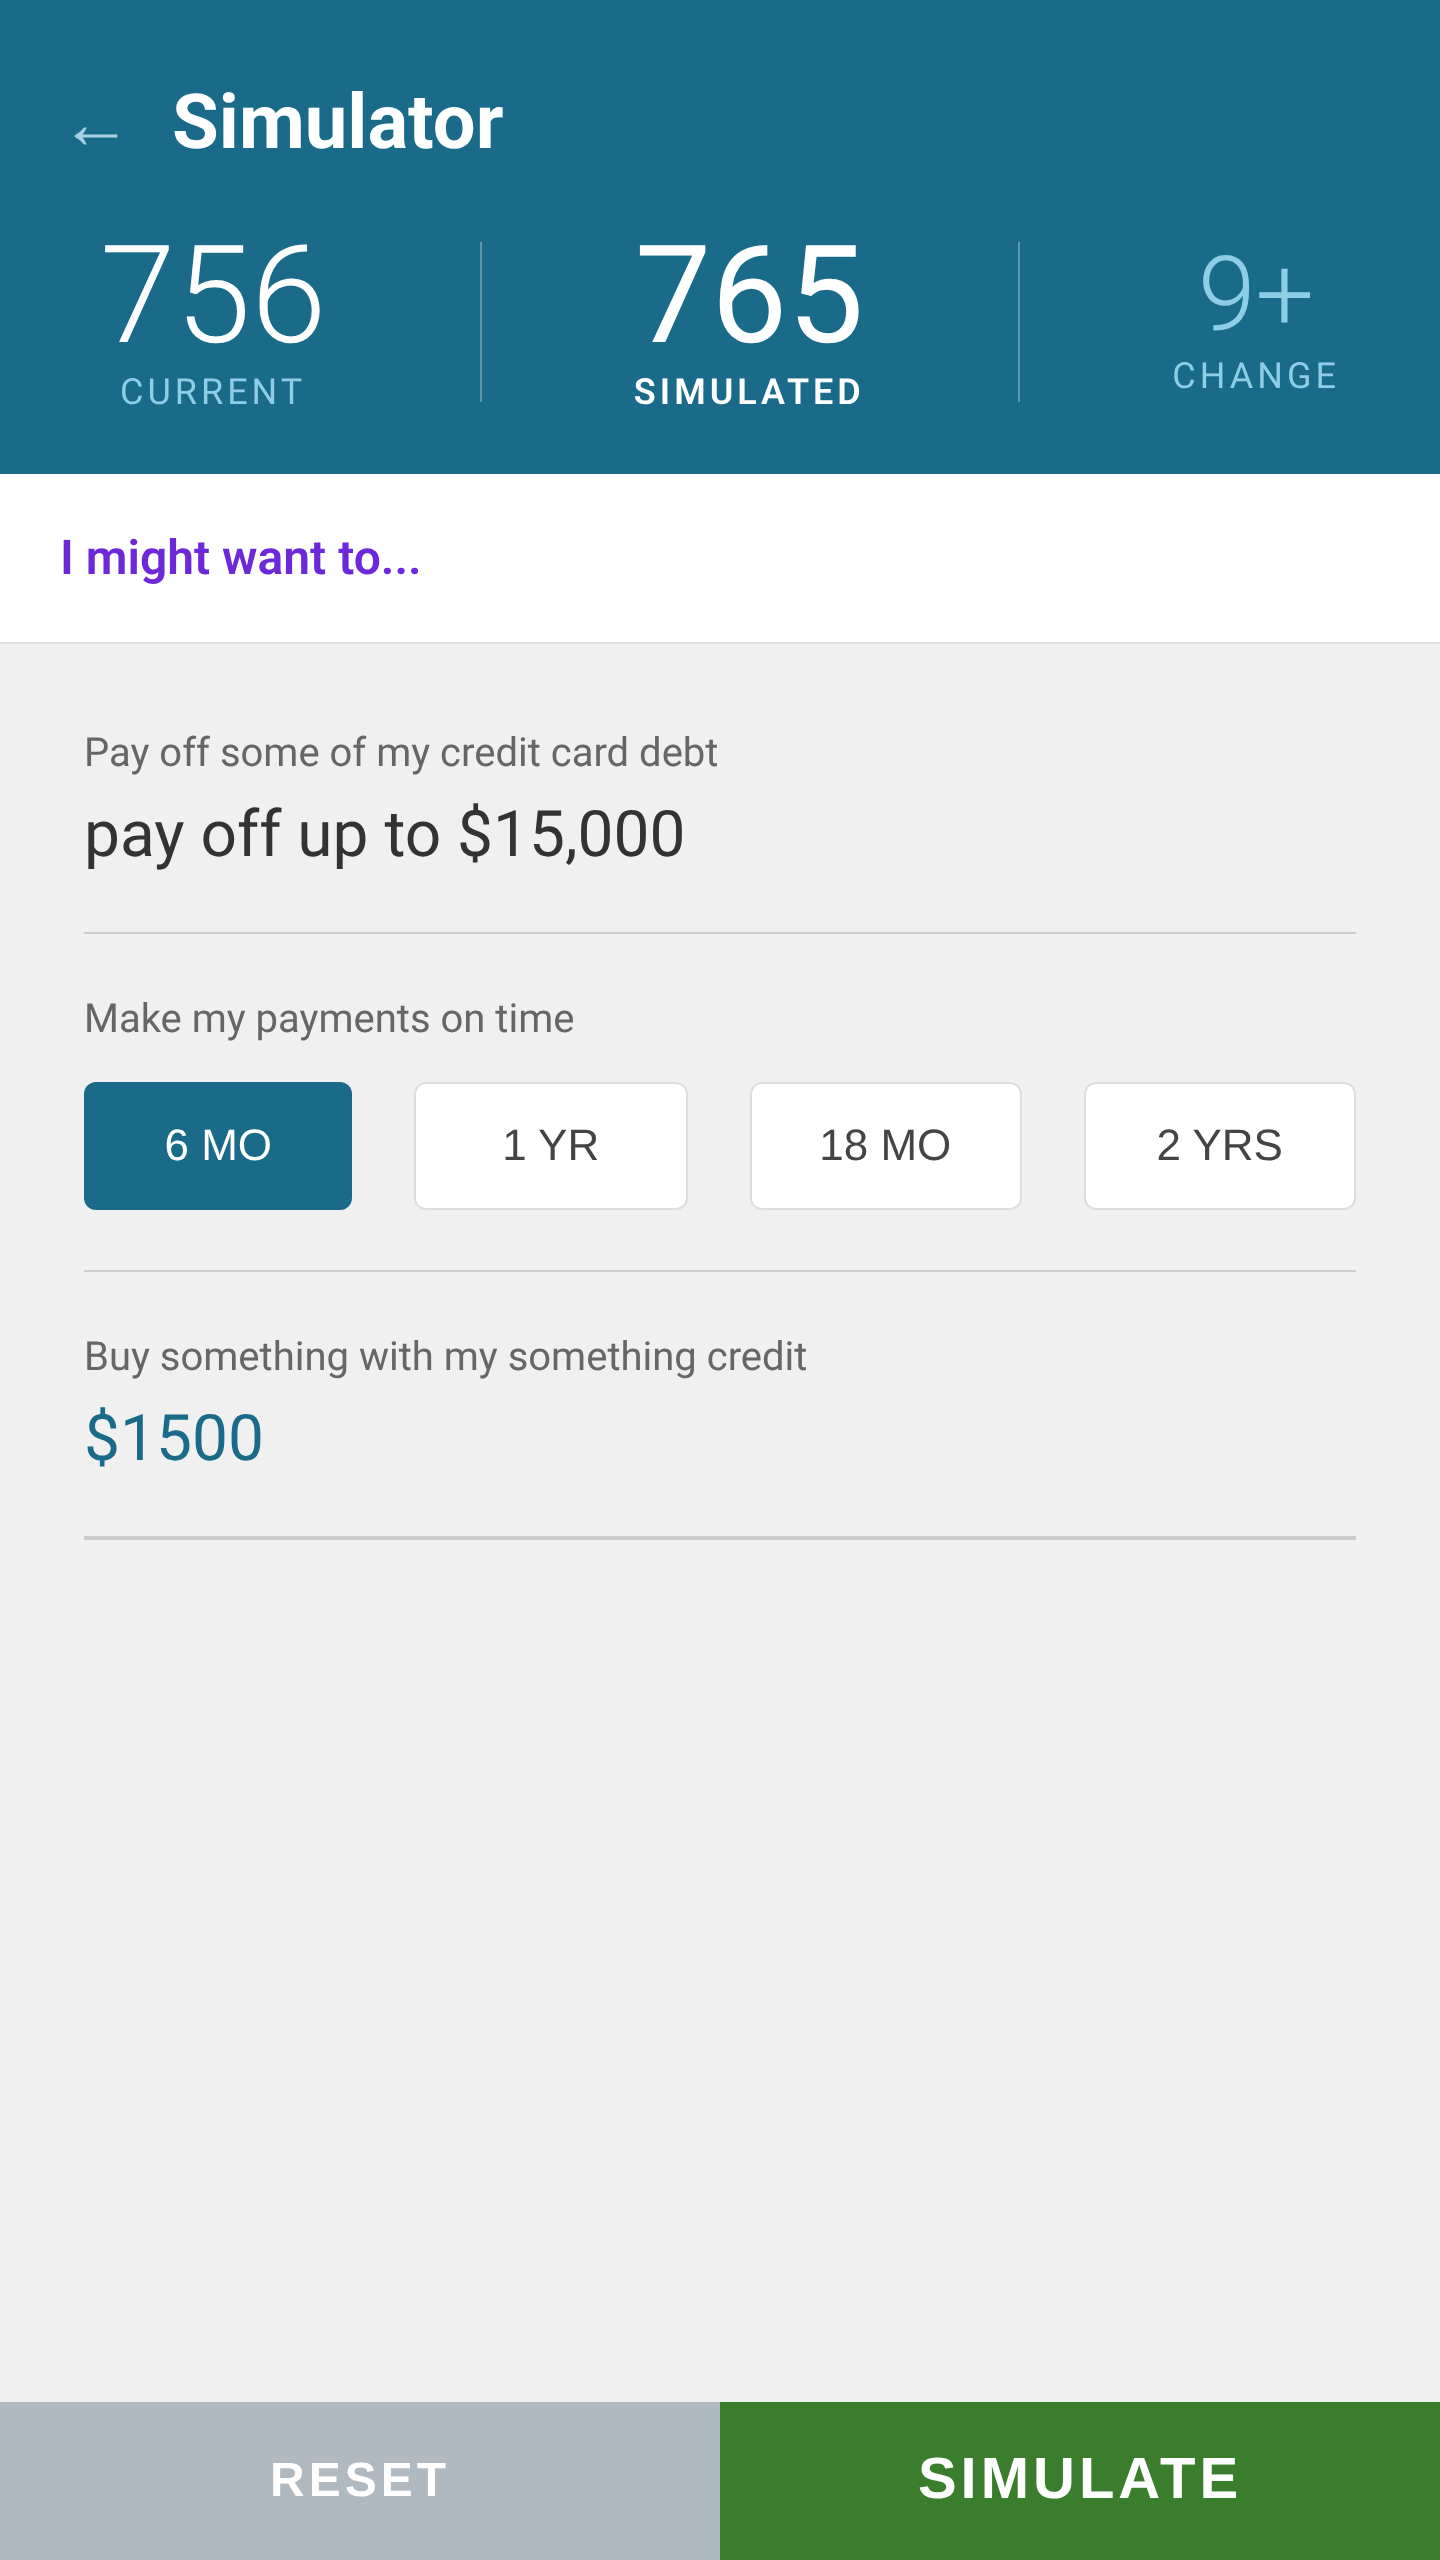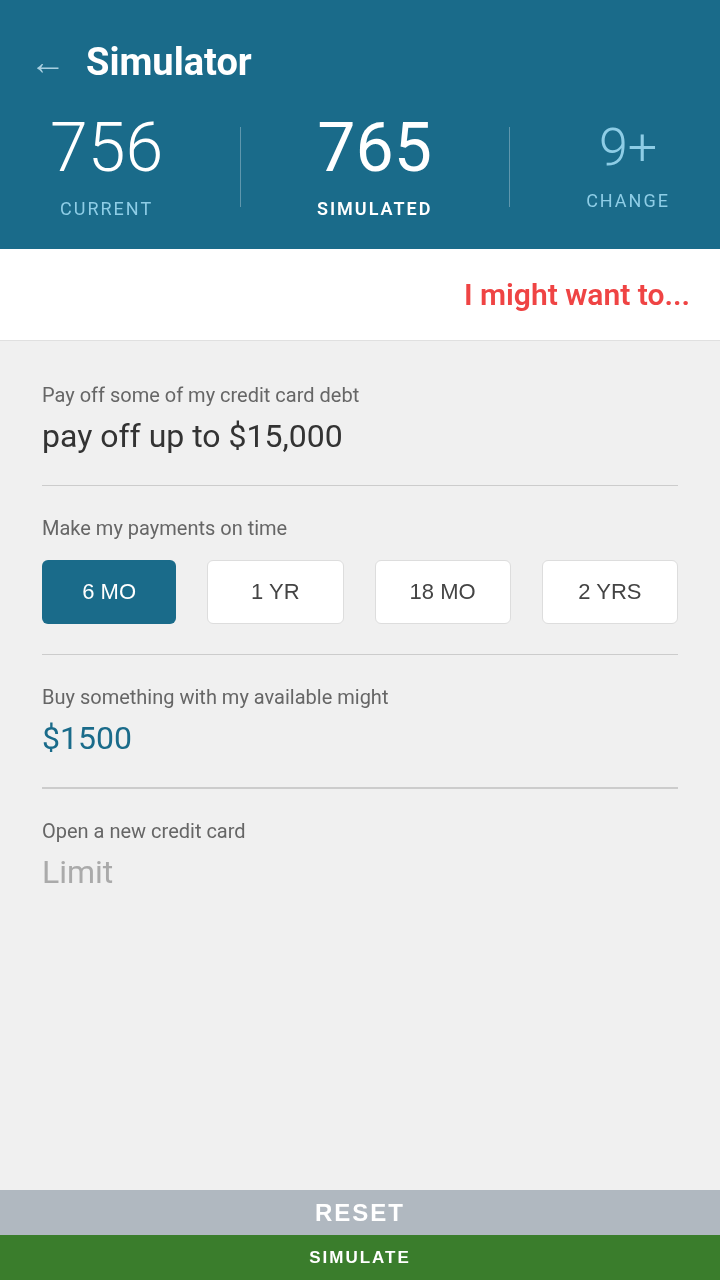--- a/index.html
+++ b/index.html
@@ -53,21 +53,21 @@
       color: #ffffff;
       font-weight: 400;
     }
     .score-number.change {
       color: #8ecde6;
       font-size: 52px;
     }
     .score-label {
       font-size: 18px;
       letter-spacing: 2px;
-      margin-top: 16px;
+      margin-top: 4px;
     }
     .score-label.current {
       color: #8ecde6;
     }
     .score-label.simulated {
       color: #ffffff;
       font-weight: 600;
     }
     .score-label.change {
       color: #8ecde6;
@@ -78,24 +78,24 @@
       background: rgba(255,255,255,0.3);
     }
 
     
     .subtitle-section {
       background: #ffffff;
       padding: 28px 30px;
       border-bottom: 1px solid #e0e0e0;
     }
     .subtitle-text {
-      text-align: right;
-      font-size: 30px;
+      text-align: left;
+      font-size: 24px;
       font-weight: 600;
-      color: #ef4444;
+      color: #6d28d9;
     }
 
     
     .content {
       background: #f0f0f0;
       flex: 1;
       padding: 12px;
     }
 
     .section {
@@ -146,40 +146,39 @@
     }
     .time-btn.inactive {
       background: #ffffff;
       color: #444444;
       border: 1px solid #dddddd;
     }
 
     
     .bottom-bar {
       display: flex;
-      height: 90px;
+      height: 79px;
       position: sticky;
       bottom: 0;
-      flex-direction: column;
     }
     .btn-reset {
       flex: 1;
       background: #b0b8c0;
       color: #ffffff;
       font-size: 24px;
       font-weight: 600;
       letter-spacing: 2px;
       border: none;
       cursor: pointer;
     }
     .btn-simulate {
       flex: 1;
       background: #3a7d2c;
       color: #ffffff;
-      font-size: 17px;
+      font-size: 29px;
       font-weight: 700;
       letter-spacing: 2px;
       border: none;
       cursor: pointer;
     }
   </style>
 </head>
 <body>
 
 <div class="header">
@@ -222,30 +221,26 @@
     <div class="time-buttons">
       <button class="time-btn active">6 MO</button>
       <button class="time-btn inactive">1 YR</button>
       <button class="time-btn inactive">18 MO</button>
       <button class="time-btn inactive">2 YRS</button>
     </div>
   </div>
   <div class="section-divider"></div>
 
   <div class="section">
-    <div class="section-label">Buy something with my available might</div>
+    <div class="section-label">Buy something with my something credit</div>
     <div class="section-value blue">$1500</div>
   </div>
   <div class="section-divider"></div>
 
   <div class="section-divider"></div>
 
-  <div class="section">
-    <div class="section-label">Open a new credit card</div>
-    <div class="section-value placeholder">Limit</div>
-  </div>
 
 </div>
 
 <div class="bottom-bar">
   <button class="btn-reset">RESET</button>
   <button class="btn-simulate">SIMULATE</button>
 </div>
 
 </body></html>

